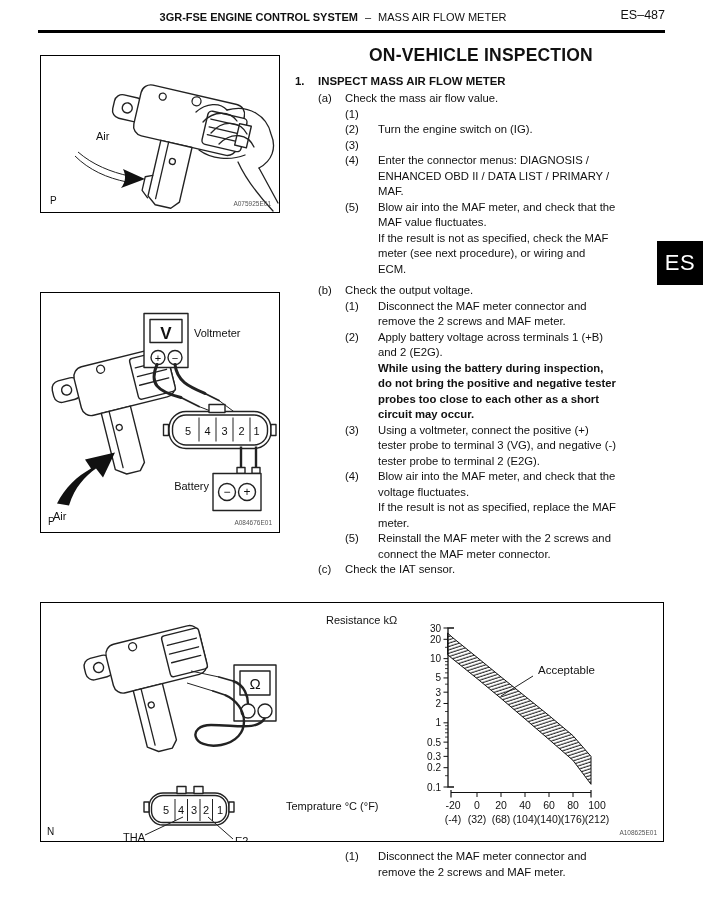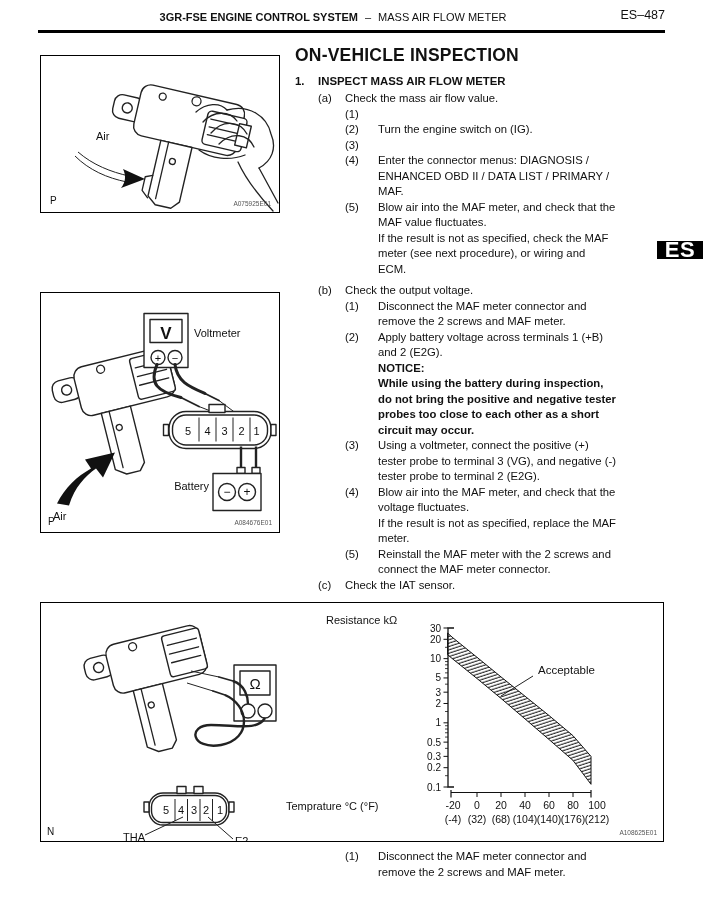--- a/index.html
+++ b/index.html
@@ -6,32 +6,32 @@
   .page{position:relative;width:703px;height:898px;background:#fff;overflow:hidden;
         font-family:"Liberation Sans",sans-serif;color:#111;}
   
   .hdr-title{position:absolute;left:38px;top:11px;width:590px;text-align:center;
              font-size:11px;white-space:nowrap;}
   .hdr-title .b{font-weight:bold;}
   .hdr-title .sep{margin:0 7px;}
   .hdr-page{position:absolute;right:38px;top:8px;font-size:12.5px;font-weight:normal;}
   .hdr-rule{position:absolute;left:38px;top:30px;width:627px;height:3px;background:#000;}
   
-  .es-tab{position:absolute;right:0;top:241px;width:46px;height:18px;background:#000;
-          color:#fff;font-weight:bold;font-size:22px;display:flex;align-items:center;
+  .es-tab{position:absolute;right:0;top:241px;width:46px;height:44px;background:#000;
+          color:#fff;font-weight:normal;font-size:22px;display:flex;align-items:center;
           justify-content:center;letter-spacing:.5px;}
   
   .fig{position:absolute;border:1.6px solid #000;background:#fff;}
   .fig1{left:40px;top:55px;width:238px;height:156px;}
   .fig2{left:40px;top:292px;width:238px;height:239px;}
   .fig3{left:40px;top:602px;width:622px;height:238px;}
   .fig svg{display:block;width:100%;height:100%;}
   
   .textcol{position:absolute;left:295px;top:44px;width:372px;}
-  h1{margin:0 0 7px 0;font-size:17.5px;line-height:22px;letter-spacing:.2px;}
+  h1{margin:0 0 7px 0;font-size:17.5px;line-height:22px;letter-spacing:.2px;text-align:center;}
   .steprow{display:flex;font-size:11.4px;font-weight:bold;line-height:16px;margin-bottom:2px;}
   .steprow .num{flex:none;width:23px;}
   .row{display:flex;font-size:11.3px;line-height:15.5px;}
   .row .lab{flex:none;}
   .row .txt{white-space:pre-line;}
   .l1{padding-left:23px;} .l1 .lab{width:27px;}
   .l2{padding-left:50px;} .l2 .lab{width:33px;}
   .ln2{padding-left:83px;font-weight:bold;}
   .gap{margin-top:6px;}
   .tail{position:absolute;left:295px;top:849px;width:372px;}
@@ -325,23 +325,20 @@
         <span class="lab">(1)</span>
         <span class="txt">Disconnect the MAF meter connector and
 remove the 2 screws and MAF meter.</span>
       </div>
     <div class="row l2">
         <span class="lab">(2)</span>
         <span class="txt">Apply battery voltage across terminals 1 (+B)
 and 2 (E2G).</span>
       </div>
     <div class="row ln2">
-        <span class="txt">NOTICE:</span>
-      </div>
-    <div class="row ln2">
         <span class="txt">While using the battery during inspection,
 do not bring the positive and negative tester
 probes too close to each other as a short
 circuit may occur.</span>
       </div>
     <div class="row l2">
         <span class="lab">(3)</span>
         <span class="txt">Using a voltmeter, connect the positive (+)
 tester probe to terminal 3 (VG), and negative (-)
 tester probe to terminal 2 (E2G).</span>

